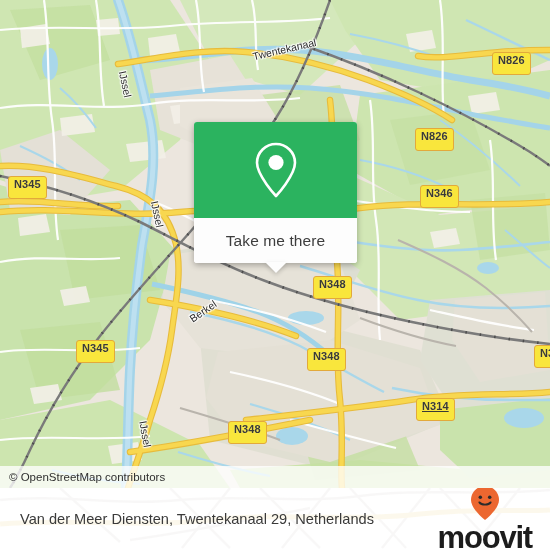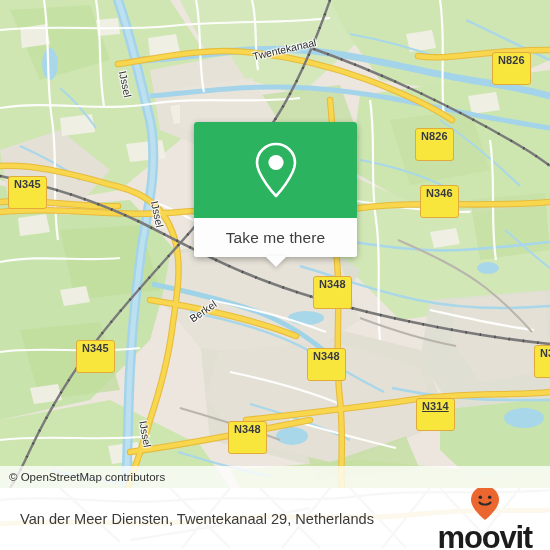--- a/index.html
+++ b/index.html
@@ -31,21 +31,21 @@
   
   .shield {
     position: absolute;
     background: #f9e63c;
     border: 1.6px solid #e2a93b;
     border-radius: 3px;
     color: #3a3a36;
     font-size: 11px;
     font-weight: bold;
     font-family: "Liberation Sans", sans-serif;
-    padding: 1px 5px 18px 5px;
+    padding: 1px 5px 8px 5px;
     line-height: 12px;
     letter-spacing: .1px;
     white-space: nowrap;
     text-shadow: 0 0 1px rgba(255,255,255,.4);
   }
 
   .water-label {
     position: absolute;
     color: #2b2b2b;
     font-size: 10.5px;
@@ -69,21 +69,21 @@
   }
   #card-top {
     height: 96px;
     background: #2bb35f;
     border-radius: 3px 3px 0 0;
     display: flex;
     align-items: center;
     justify-content: center;
   }
   #card-bottom {
-    height: 39px;
+    height: 45px;
     background: #fdfdfd;
     border-radius: 0 0 3px 3px;
     display: flex;
     align-items: center;
     justify-content: center;
     position: relative;
   }
   #card-bottom-label {
     color: #3d3d3d;
     font-size: 15.5px;

